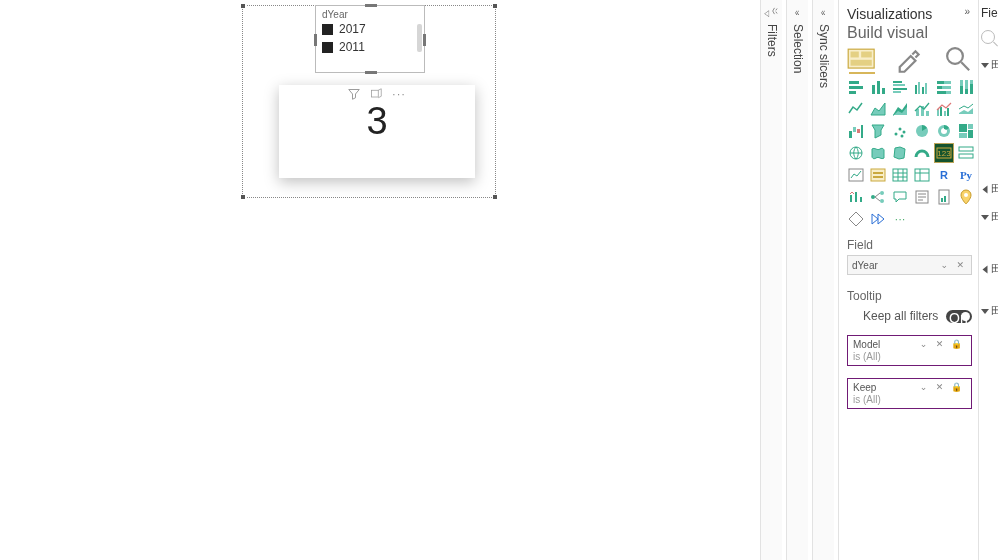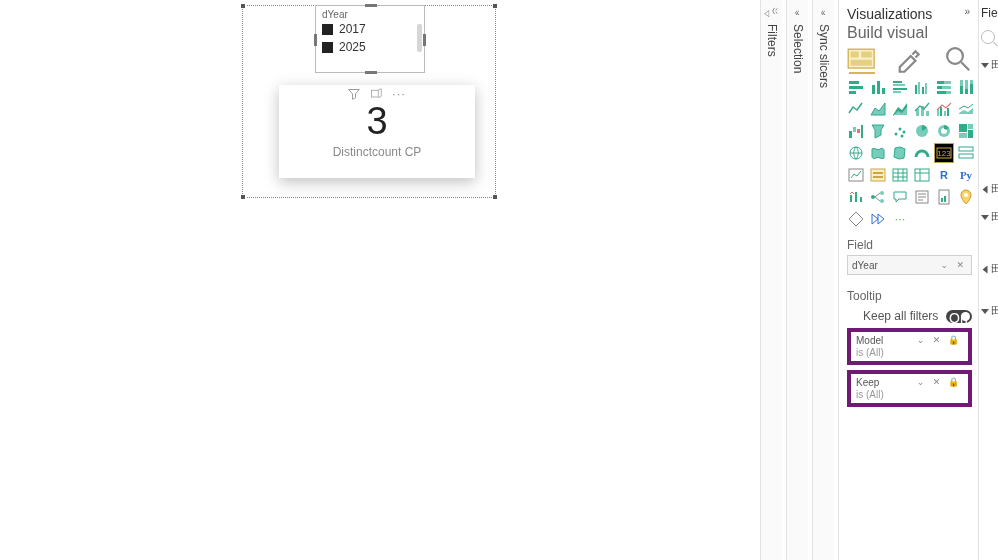--- a/index.html
+++ b/index.html
@@ -109,42 +109,42 @@
   .mode-btn.active::after { content:""; position:absolute; bottom:-4px; left:2px; width:26px; height:2px; background:#d7b65a; }
   
   .viz-grid {
     display:grid; grid-template-columns: repeat(6, 18px); gap:4px 4px;
     margin-bottom:10px;
   }
   .viz-icon {
     width:18px; height:18px; display:flex; align-items:center; justify-content:center;
     font-size:11px; color:#4a6; cursor:pointer;
   }
-  .viz-icon.sel { outline:1px solid #bba458; background:#000000; }
+  .viz-icon.sel { outline:1px solid #bba458; background:#14532d; }
   .viz-icon svg { width:16px; height:16px; }
   .viz-icon .txt { font-size:11px; font-weight:600; }
 
   .sect-label { font-size:12px; color:#666; margin:4px 0 3px 0; }
   .field-well {
     border:1px solid #d0d0d0; background:#f6f6f6;
     height:20px; display:flex; align-items:center; justify-content:space-between;
     padding:0 4px; font-size:10px; color:#555;
   }
   .field-well .icns { color:#888; letter-spacing:3px; font-size:9px; }
 
   .tooltip-row { display:flex; align-items:center; justify-content:space-between; margin-top:6px; }
   .toggle {
     width:26px; height:13px; border-radius:7px; background:#444;
     position:relative;
   }
   .toggle::after { content:""; position:absolute; right:2px; top:2px; width:9px; height:9px; border-radius:50%; background:#fff; }
   .toggle .lbl { position:absolute; left:3px; top:0; font-size:14px; color:#fff; }
 
   .tip-item {
-    border:4px solid #701a75; background:#fff; margin-top:5px;
+    border:1px solid #701a75; background:#fff; margin-top:12px;
     padding:3px 5px; font-size:10px; color:#555;
     display:flex; justify-content:space-between; align-items:flex-start;
   }
   .tip-item .icol { color:#888; font-size:9px; letter-spacing:3px; }
   .tip-item .sub { color:#999; margin-top:1px; }
 
   
   .fields-pane {
     position:absolute; left:978px; top:0; width:20px; height:560px;
     border-left:1px solid #e2e2e2; background:#fff;
@@ -174,42 +174,41 @@
     <div class="slicer-handle-v" style="right:-2px; top:28px;"></div>
     <div class="slicer-handle-h" style="left:49px; top:-2px;"></div>
     <div class="slicer-handle-h" style="left:49px; bottom:-2px;"></div>
     <div class="slicer-title">dYear</div>
     <div class="slicer-item">
       <span class="chk"></span>
       <span>2017</span>
     </div>
     <div class="slicer-item">
       <span class="chk"></span>
-      <span>2025</span>
+      <span>2011</span>
     </div>
     <div class="slicer-scroll"></div>
   </div>
 
   <div class="card">
     <div class="card-toolbar">
       <span>
         <svg viewBox="0 0 16 16" width="12" height="12">
             <path d="M1 2h14l-5 6v5l-4 2v-7z" fill="none" stroke="#999" stroke-width="1.3"></path>
           </svg>
       </span>
       <span>
         <svg viewBox="0 0 16 16" width="12" height="12">
             <rect x="2" y="3" width="9" height="9" fill="none" stroke="#999"></rect>
             <path d="M11 3l4-2v10l-4 2" fill="none" stroke="#999"></path>
           </svg>
       </span>
       <span style="letter-spacing:1px;">···</span>
     </div>
     <div class="card-value">3</div>
-    <div class="card-label">Distinctcount CP</div>
   </div>
 </div>
 
 <div class="vtab filters">
   <span class="chev">
     <svg width="10" height="10" viewBox="0 0 16 16">
         <path d="M6 3l-4 5 4 5M9 7l3-3M9 9l3 3" stroke="#666" stroke-width="1.4" fill="none"></path>
       </svg>
   </span>
   <span class="vtxt">Filters</span>

